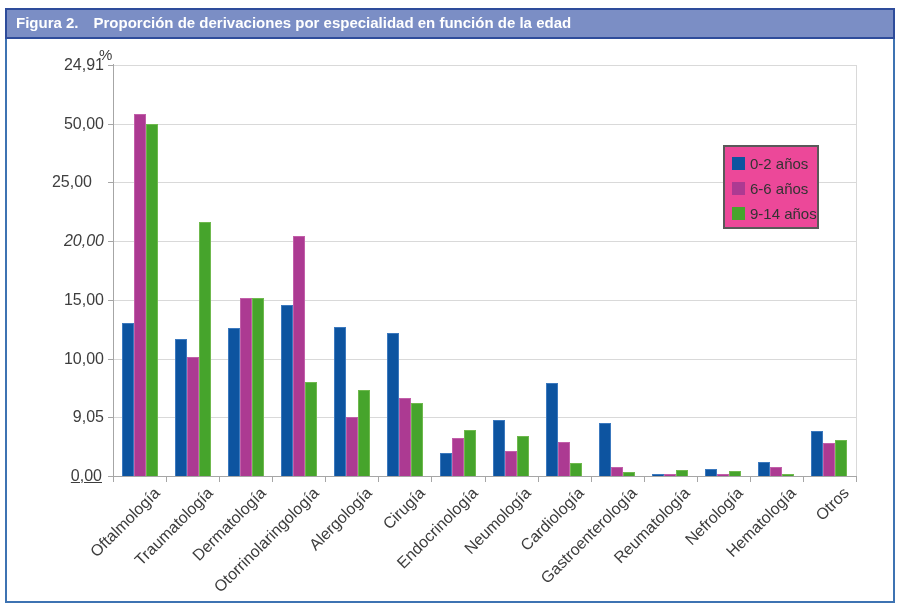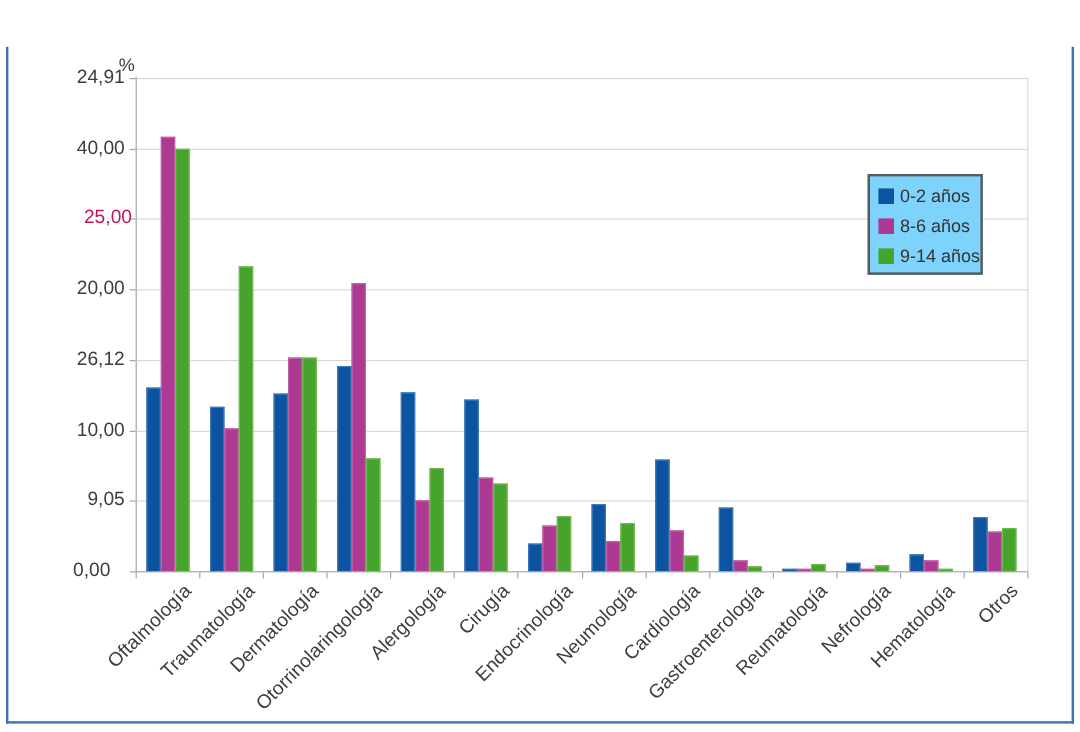--- a/index.html
+++ b/index.html
@@ -38,31 +38,34 @@
     font-size:16px; line-height:18px; color:#3D3D3D;
   }
   .xlabel {
     position:absolute; width:240px; text-align:right; white-space:nowrap;
     font-size:16px; line-height:17px; color:#3D3D3D;
     transform:rotate(-45deg); transform-origin:100% 0;
   }
 
   .legend {
     position:absolute; left:723px; top:145px; width:96px; height:84px;
-    background:#7dd3fc; border:2px solid #595959; padding:4px 0 0 7px; z-index:5;
+    background:#ec4899; border:2px solid #595959; padding:4px 0 0 7px; z-index:5;
   }
   .legend-row { display:flex; align-items:center; height:25px; }
   .swatch { width:13px; height:13px; margin-right:5px; flex:0 0 13px; }
   .legend-label { font-size:15px; color:#333; white-space:nowrap; }
 </style>
 </head>
 <body>
 
 <div class="stage">
 
+  <div class="title-bar">
+    <span class="title-prefix">Figura 2.</span><span>Proporción de derivaciones por especialidad en función de la edad</span>
+  </div>
 
   <div class="content"></div>
 
   <div class="unit">%</div>
 
   <div id="y-axis-line" class="axis-line"></div>
   <div id="x-axis-line" class="axis-line"></div>
   <div id="plot-right-line"></div>
 
   <div id="plot">
@@ -112,33 +115,33 @@
       <div class="bar" style="left: 456.107px; height: 13px; background: rgb(70, 164, 44); border-color: rgb(111, 185, 78);"></div>
       <div class="bar" style="left: 509.179px; height: 4px; background: rgb(70, 164, 44); border-color: rgb(111, 185, 78);"></div>
       <div class="bar" style="left: 562.25px; height: 6px; background: rgb(70, 164, 44); border-color: rgb(111, 185, 78);"></div>
       <div class="bar" style="left: 615.321px; height: 5px; background: rgb(70, 164, 44); border-color: rgb(111, 185, 78);"></div>
       <div class="bar" style="left: 668.393px; height: 2px; background: rgb(70, 164, 44); border-color: rgb(111, 185, 78);"></div>
       <div class="bar" style="left: 721.464px; height: 36px; background: rgb(70, 164, 44); border-color: rgb(111, 185, 78);"></div>
     </div>
 
   <div id="axes">
       <div class="ytick" style="left: 108px; top: 476px; background: rgb(166, 166, 166);"></div>
-      <div class="ylabel" style="left: 22px; top: 467px; color: rgb(61, 61, 61);">0,00</div>
+      <div class="ylabel" style="left: 32px; top: 467px; color: rgb(61, 61, 61); text-decoration: underline;">0,00</div>
       <div class="ytick" style="left: 108px; top: 417.286px; background: rgb(166, 166, 166);"></div>
       <div class="ylabel" style="left: 34px; top: 408.286px; color: rgb(61, 61, 61);">9,05</div>
       <div class="ytick" style="left: 108px; top: 358.571px; background: rgb(166, 166, 166);"></div>
       <div class="ylabel" style="left: 34px; top: 349.571px; color: rgb(61, 61, 61);">10,00</div>
       <div class="ytick" style="left: 108px; top: 299.857px; background: rgb(166, 166, 166);"></div>
-      <div class="ylabel" style="left: 34px; top: 290.857px; color: rgb(61, 61, 61);">26,12</div>
+      <div class="ylabel" style="left: 34px; top: 290.857px; color: rgb(61, 61, 61);">15,00</div>
       <div class="ytick" style="left: 108px; top: 241.143px; background: rgb(166, 166, 166);"></div>
-      <div class="ylabel" style="left: 34px; top: 232.143px; color: rgb(61, 61, 61);">20,00</div>
+      <div class="ylabel" style="left: 34px; top: 232.143px; color: rgb(61, 61, 61); font-style: italic;">20,00</div>
       <div class="ytick" style="left: 108px; top: 182.429px; background: rgb(166, 166, 166);"></div>
-      <div class="ylabel" style="left: 40px; top: 173.429px; color: #be185d;">25,00</div>
+      <div class="ylabel" style="left: 22px; top: 173.429px; color: #404040;">25,00</div>
       <div class="ytick" style="left: 108px; top: 123.714px; background: rgb(166, 166, 166);"></div>
-      <div class="ylabel" style="left: 34px; top: 114.714px; color: rgb(61, 61, 61);">40,00</div>
+      <div class="ylabel" style="left: 34px; top: 114.714px; color: rgb(61, 61, 61);">50,00</div>
       <div class="ytick" style="left: 108px; top: 65px; background: rgb(166, 166, 166);"></div>
       <div class="ylabel" style="left: 34px; top: 56px; color: rgb(61, 61, 61);">24,91</div>
       <div class="xtick" style="left: 113px; top: 477px; background: rgb(166, 166, 166);"></div>
       <div class="xtick" style="left: 166.071px; top: 477px; background: rgb(166, 166, 166);"></div>
       <div class="xtick" style="left: 219.143px; top: 477px; background: rgb(166, 166, 166);"></div>
       <div class="xtick" style="left: 272.214px; top: 477px; background: rgb(166, 166, 166);"></div>
       <div class="xtick" style="left: 325.286px; top: 477px; background: rgb(166, 166, 166);"></div>
       <div class="xtick" style="left: 378.357px; top: 477px; background: rgb(166, 166, 166);"></div>
       <div class="xtick" style="left: 431.429px; top: 477px; background: rgb(166, 166, 166);"></div>
       <div class="xtick" style="left: 484.5px; top: 477px; background: rgb(166, 166, 166);"></div>
@@ -165,21 +168,21 @@
       <div class="xlabel" style="left: 600.464px; top: 484px; color: rgb(61, 61, 61);">Otros</div>
     </div>
 
   <div class="legend">
     <div class="legend-row">
       <span class="swatch" style="background: rgb(13, 84, 160);"></span>
       <span class="legend-label">0-2 años</span>
     </div>
     <div class="legend-row">
       <span class="swatch" style="background: rgb(172, 58, 146);"></span>
-      <span class="legend-label">8-6 años</span>
+      <span class="legend-label">6-6 años</span>
     </div>
     <div class="legend-row">
       <span class="swatch" style="background: rgb(70, 164, 44);"></span>
       <span class="legend-label">9-14 años</span>
     </div>
   </div>
 
 </div>
 
 </body></html>

